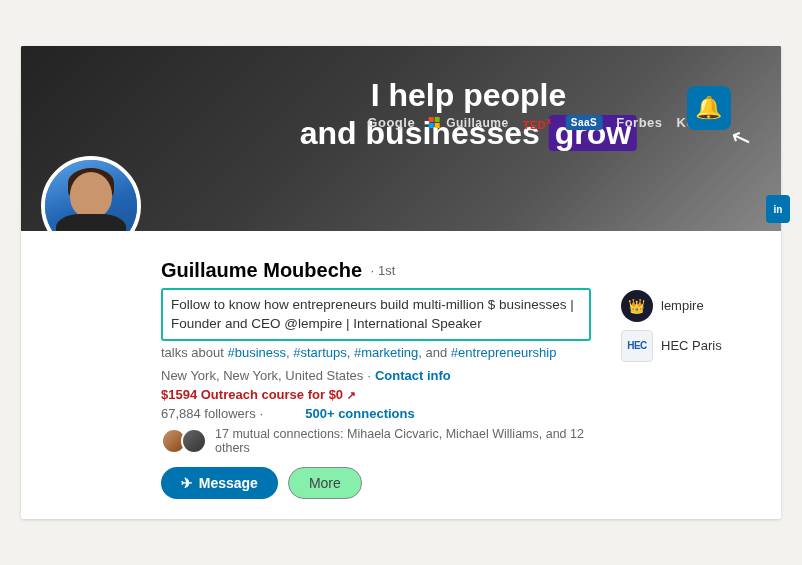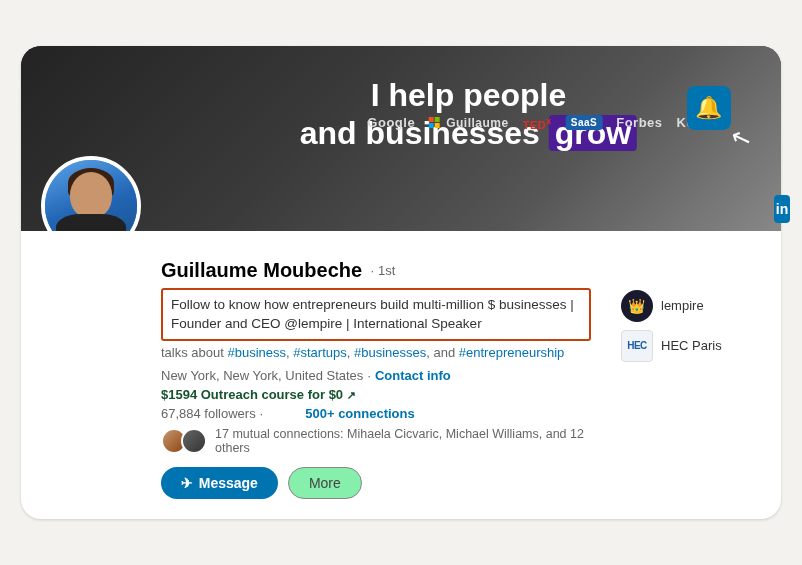--- a/index.html
+++ b/index.html
@@ -7,21 +7,21 @@
       background: #f3f2ef;
       font-family: -apple-system, BlinkMacSystemFont, 'Segoe UI', Arial, sans-serif;
       display: flex;
       justify-content: center;
       align-items: center;
       min-height: 100vh;
       padding: 20px;
     }
     .card {
       background: #fff;
-      border-radius: 20px;
+      border-radius: 2px;
       width: 760px;
       overflow: hidden;
       box-shadow: 0 1px 3px rgba(0,0,0,0.15);
     }
     .banner {
       position: relative;
       height: 185px;
       background: #2d2d2d;
       overflow: hidden;
     }
@@ -104,26 +104,26 @@
       color: #fff;
       transform: rotate(-20deg);
     }
     .linkedin-badge {
       position: absolute;
       right: 12px;
       top: 195px;
       background: #0073b1;
       color: #fff;
       border-radius: 4px;
-      width: 16px;
+      width: 24px;
       height: 28px;
       display: flex;
       align-items: center;
       justify-content: center;
-      font-size: 14px;
+      font-size: 10px;
       font-weight: 700;
       z-index: 10;
     }
     .avatar-wrap {
       position: absolute;
       left: 20px;
       top: 110px;
       width: 100px;
       height: 100px;
       border-radius: 50%;
@@ -196,21 +196,21 @@
       gap: 20px;
       margin-top: 6px;
     }
     .profile-left {
       flex: 1;
     }
     .profile-headline {
       font-size: 13.5px;
       color: #333;
       line-height: 1.4;
-      border: 2px solid #c2410c;
+      border: 2px solid #14b8a6;
       border-radius: 3px;
       padding: 6px 8px;
       display: inline-block;
       max-width: 430px;
     }
     .profile-talks {
       font-size: 13px;
       color: #666;
       margin-top: 4px;
     }
@@ -220,21 +220,21 @@
       color: #666;
       margin-top: 8px;
     }
     .contact-link {
       color: #0073b1;
       font-weight: 600;
       text-decoration: none;
     }
     .profile-course {
       font-size: 13px;
-      color: #14532d;
+      color: #b91c1c;
       font-weight: 600;
       margin-top: 4px;
     }
     .external-icon {
       font-size: 11px;
     }
     .profile-stats {
       font-size: 13px;
       color: #666;
       margin-top: 4px;
@@ -408,21 +408,21 @@
       <span class="profile-name">Guillaume Moubeche</span>
       <span class="first-degree">· 1st</span>
     </div>
 
     <div class="profile-main">
       <div class="profile-left">
         <div class="profile-headline">Follow to know how entrepreneurs build multi-million $ businesses | Founder and CEO @lempire | International Speaker</div>
         <div class="profile-talks">
           talks about <span class="hashtag">#business</span>, 
           <span class="hashtag">#startups</span>, 
-          <span class="hashtag">#businesses</span>, and 
+          <span class="hashtag">#marketing</span>, and 
           <span class="hashtag">#entrepreneurship</span>
         </div>
         <div class="profile-location">
           <span>New York, New York, United States</span> · 
           <a class="contact-link" href="#">Contact info</a>
         </div>
         <div class="profile-course">
           <span>$1594 Outreach course for $0</span> 
           <span class="external-icon">↗</span>
         </div>

